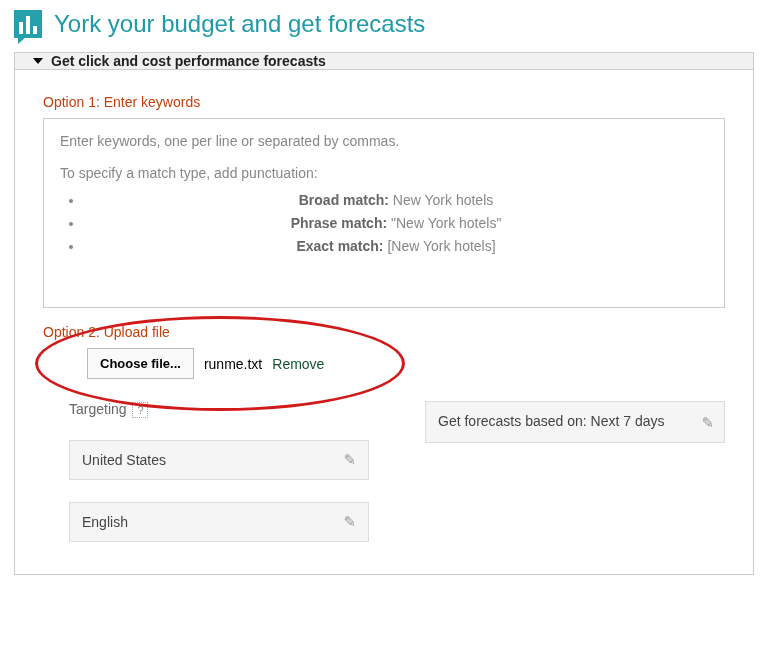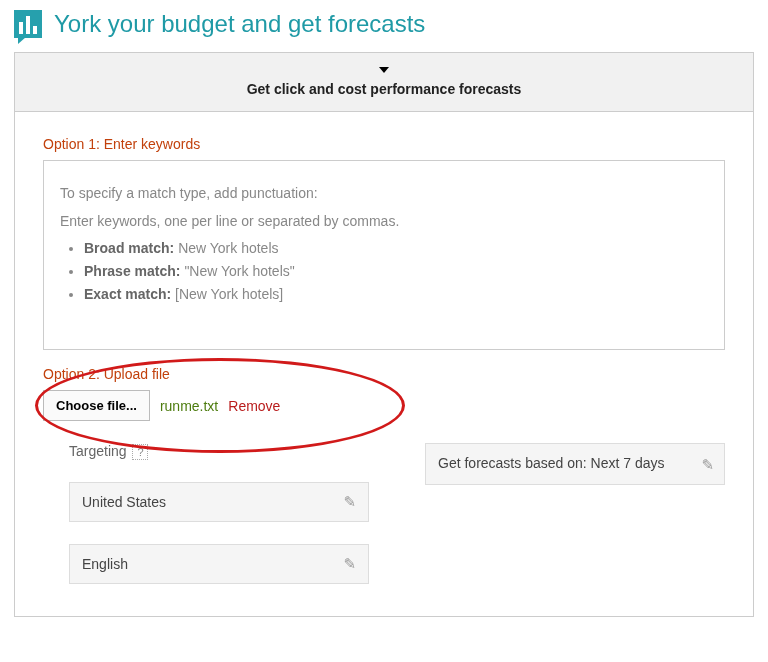--- a/index.html
+++ b/index.html
@@ -49,59 +49,59 @@
       color: #1f9aa6;
       font-size: 24px;
       font-weight: 400;
     }
     .main-panel {
       border: 1px solid #ccc;
     }
     .panel-header {
       background: #f1f1f1;
       border-bottom: 1px solid #ccc;
-      padding: 14px 18px;
+      padding: 0 18px;
       display: flex;
       align-items: center;
       gap: 8px;
-      flex-direction: column;
     }
     .caret-down {
       width: 0;
       height: 0;
       border-left: 5px solid transparent;
       border-right: 5px solid transparent;
       border-top: 6px solid #000;
     }
     .panel-title { font-weight: bold; color: #222; }
     .panel-body { padding: 24px 28px; }
     .section-label { color: #c2410c; margin-bottom: 8px; }
     .keywords-box {
       border: 1px solid #ccc;
       padding: 12px 16px 20px;
       color: #888;
       line-height: 1.55;
       min-height: 190px;
     }
     .keywords-box p { margin-bottom: 6px; }
     .match-list { list-style: disc; padding-left: 24px; margin-top: 2px; }
-    .match-list li { margin: 1px 0; }
+    .match-list li { margin: 1px 0; text-align: center; }
     .match-list strong { color: #666; font-weight: bold; }
     .option2-wrap { margin-top: 16px; position: relative; }
     .upload-row { display: flex; align-items: center; gap: 10px; }
     .choose-btn {
       border: 1px solid #bbb;
       background: #fafafa;
       padding: 7px 12px;
       font-weight: bold;
       font-size: 13px;
       cursor: pointer;
-    }
-    .filename { color: #4d7c0f; }
-    .remove-link { color: #b91c1c; cursor: pointer; }
+      margin-left: 44px;
+    }
+    .filename { color: #000000; }
+    .remove-link { color: #14532d; cursor: pointer; }
     .filetypes { color: #888; font-size: 12px; margin-top: 10px; }
     .learn-more { color: #274fc9; cursor: pointer; }
     .annot-ellipse {
       position: absolute;
       border: 3px solid #d11a1a;
       border-radius: 50%;
       width: 370px;
       height: 95px;
       left: -8px;
       top: -8px;
@@ -166,22 +166,22 @@
   <div class="panel-header">
     <span class="caret-down"></span>
     <span class="panel-title">Get click and cost performance forecasts</span>
   </div>
 
   <div class="panel-body">
 
     <div>
       <div class="section-label">Option 1: Enter keywords</div>
       <div class="keywords-box">
+        <p>Enter keywords, one per line or separated by commas.</p>
         <p style="margin-top:10px">To specify a match type, add punctuation:</p>
-        <p>Enter keywords, one per line or separated by commas.</p>
         <ul class="match-list">
           <li>
             <strong>Broad match:</strong>
             <span>New York hotels</span>
           </li>
           <li>
             <strong>Phrase match:</strong>
             <span>"New York hotels"</span>
           </li>
           <li>

